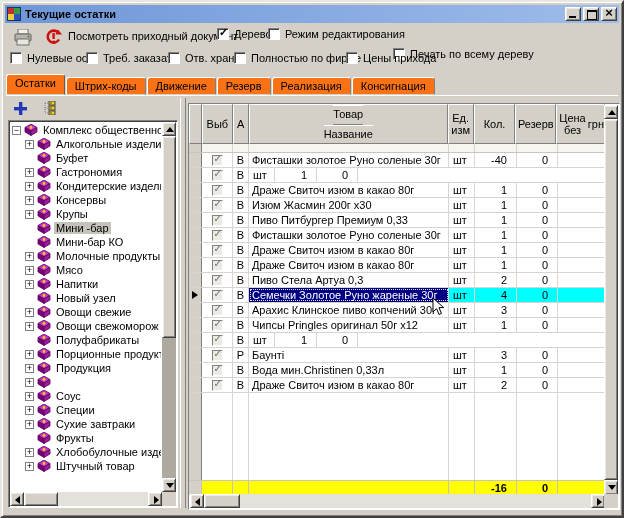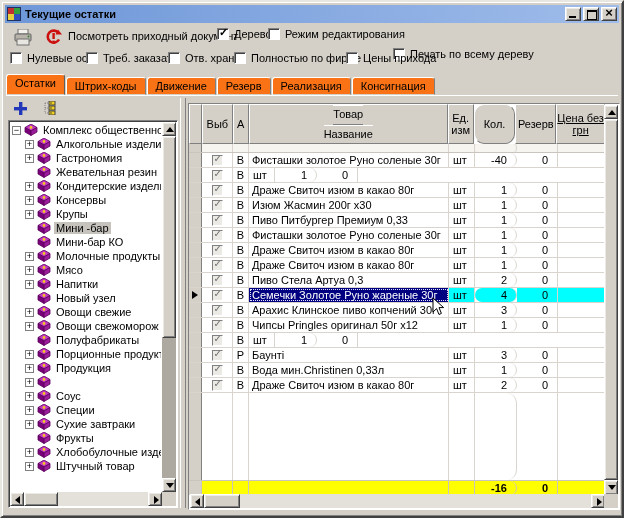--- a/index.html
+++ b/index.html
@@ -84,21 +84,21 @@
   .sb-track.lite { background:#E4E1DA; }
 
   .splitter { position:absolute; left:178px; top:96px; width:6px; bottom:8px;
               border-left:1px solid #FFF; border-right:1px solid #808080; }
 
   
   .gridwrap { position:absolute; left:186px; top:101px; width:432px; height:407px; background:#FFF;
               border:1px solid; border-color:#808080 #FFF #FFF #808080; }
   .c { flex:0 0 auto; border-right:1px solid #D9D5CE; overflow:hidden; white-space:nowrap; }
   .w-ind{width:13px;} .w-sel{width:31px;} .w-a{width:16px;} .w-name{width:200px;}
-  .w-unit{width:26px;} .w-qty{width:42px;border-radius:10px;} .w-res{width:41px;} .w-price{width:49px; border-right:none;}
+  .w-unit{width:26px;} .w-qty{width:42px;} .w-res{width:41px;} .w-price{width:49px; border-right:none;}
 
   .thead { display:flex; height:40px; }
   .hcell { background:#D4D0C8; border:1px solid; border-color:#FFF #808080 #808080 #FFF;
            display:flex; align-items:center; justify-content:center; text-align:center; }
   .hsplit { display:flex; flex-direction:column; }
   .hsplit > div { flex:1; display:flex; align-items:center; justify-content:center;
                   border-bottom:1px solid #808080; box-shadow:0 1px 0 #FFF inset; }
   .hsplit > div:last-child { border-bottom:none; }
 
   .blankrow { display:flex; height:9px; background:#F0EEE8; border-bottom:1px solid #C9C5BE; }
@@ -282,43 +282,43 @@
         <polygon points="7,0 13,3.5 7,7 1,3.5" fill="#C238C2" stroke="#5A005A" stroke-width="0.8"></polygon>
         <polygon points="1,3.5 7,7 7,11.5 1,8" fill="#7A007A" stroke="#5A005A" stroke-width="0.8"></polygon>
         <polygon points="13,3.5 7,7 7,11.5 13,8" fill="#9A1C9A" stroke="#5A005A" stroke-width="0.8"></polygon>
         <circle cx="7" cy="3.5" r="1.4" fill="#F0C820"></circle>
       </svg>
     </span>
     <span class="t-label">Алкогольные издели</span>
   </div>
         <div class="tree-item">
     <span class="indent"></span>
+    <span class="toggle hidden"></span>
+    <span class="book">
+      <svg width="14" height="12" viewBox="0 0 14 12">
+        <polygon points="7,0 13,3.5 7,7 1,3.5" fill="#C238C2" stroke="#5A005A" stroke-width="0.8"></polygon>
+        <polygon points="1,3.5 7,7 7,11.5 1,8" fill="#7A007A" stroke="#5A005A" stroke-width="0.8"></polygon>
+        <polygon points="13,3.5 7,7 7,11.5 13,8" fill="#9A1C9A" stroke="#5A005A" stroke-width="0.8"></polygon>
+        <circle cx="7" cy="3.5" r="1.4" fill="#F0C820"></circle>
+      </svg>
+    </span>
+    <span class="t-label">Буфет</span>
+  </div>
+        <div class="tree-item">
+    <span class="indent"></span>
     <span class="toggle">+</span>
     <span class="book">
       <svg width="14" height="12" viewBox="0 0 14 12">
         <polygon points="7,0 13,3.5 7,7 1,3.5" fill="#C238C2" stroke="#5A005A" stroke-width="0.8"></polygon>
         <polygon points="1,3.5 7,7 7,11.5 1,8" fill="#7A007A" stroke="#5A005A" stroke-width="0.8"></polygon>
         <polygon points="13,3.5 7,7 7,11.5 13,8" fill="#9A1C9A" stroke="#5A005A" stroke-width="0.8"></polygon>
         <circle cx="7" cy="3.5" r="1.4" fill="#F0C820"></circle>
       </svg>
     </span>
     <span class="t-label">Гастрономия</span>
-  </div>
-        <div class="tree-item">
-    <span class="indent"></span>
-    <span class="toggle hidden"></span>
-    <span class="book">
-      <svg width="14" height="12" viewBox="0 0 14 12">
-        <polygon points="7,0 13,3.5 7,7 1,3.5" fill="#C238C2" stroke="#5A005A" stroke-width="0.8"></polygon>
-        <polygon points="1,3.5 7,7 7,11.5 1,8" fill="#7A007A" stroke="#5A005A" stroke-width="0.8"></polygon>
-        <polygon points="13,3.5 7,7 7,11.5 13,8" fill="#9A1C9A" stroke="#5A005A" stroke-width="0.8"></polygon>
-        <circle cx="7" cy="3.5" r="1.4" fill="#F0C820"></circle>
-      </svg>
-    </span>
-    <span class="t-label">Жевательная резин</span>
   </div>
         <div class="tree-item">
     <span class="indent"></span>
     <span class="toggle">+</span>
     <span class="book">
       <svg width="14" height="12" viewBox="0 0 14 12">
         <polygon points="7,0 13,3.5 7,7 1,3.5" fill="#C238C2" stroke="#5A005A" stroke-width="0.8"></polygon>
         <polygon points="1,3.5 7,7 7,11.5 1,8" fill="#7A007A" stroke="#5A005A" stroke-width="0.8"></polygon>
         <polygon points="13,3.5 7,7 7,11.5 13,8" fill="#9A1C9A" stroke="#5A005A" stroke-width="0.8"></polygon>
         <circle cx="7" cy="3.5" r="1.4" fill="#F0C820"></circle>
@@ -611,21 +611,21 @@
         <span class="hcell w-name hsplit" style="padding:0;">
           <div>Товар</div>
           <div>Название</div>
         </span>
         <span class="hcell w-unit" style="flex-direction:column; line-height:12px;">
           <span>Ед.</span>
           <span>изм</span>
         </span>
         <span class="hcell w-qty">Кол.</span>
         <span class="hcell w-res">Резерв</span>
-        <span class="hcell w-price" style="flex-direction:column; line-height:12px;text-decoration:underline;">
+        <span class="hcell w-price" style="line-height:12px;">
           <span>Цена без</span>
           <span>грн</span>
         </span>
       </div>
 
       <div class="blankrow">
         <span class="c w-ind"></span>
           <span class="c w-sel"></span>
           <span class="c w-a"></span>
         <span class="c w-name"></span>

